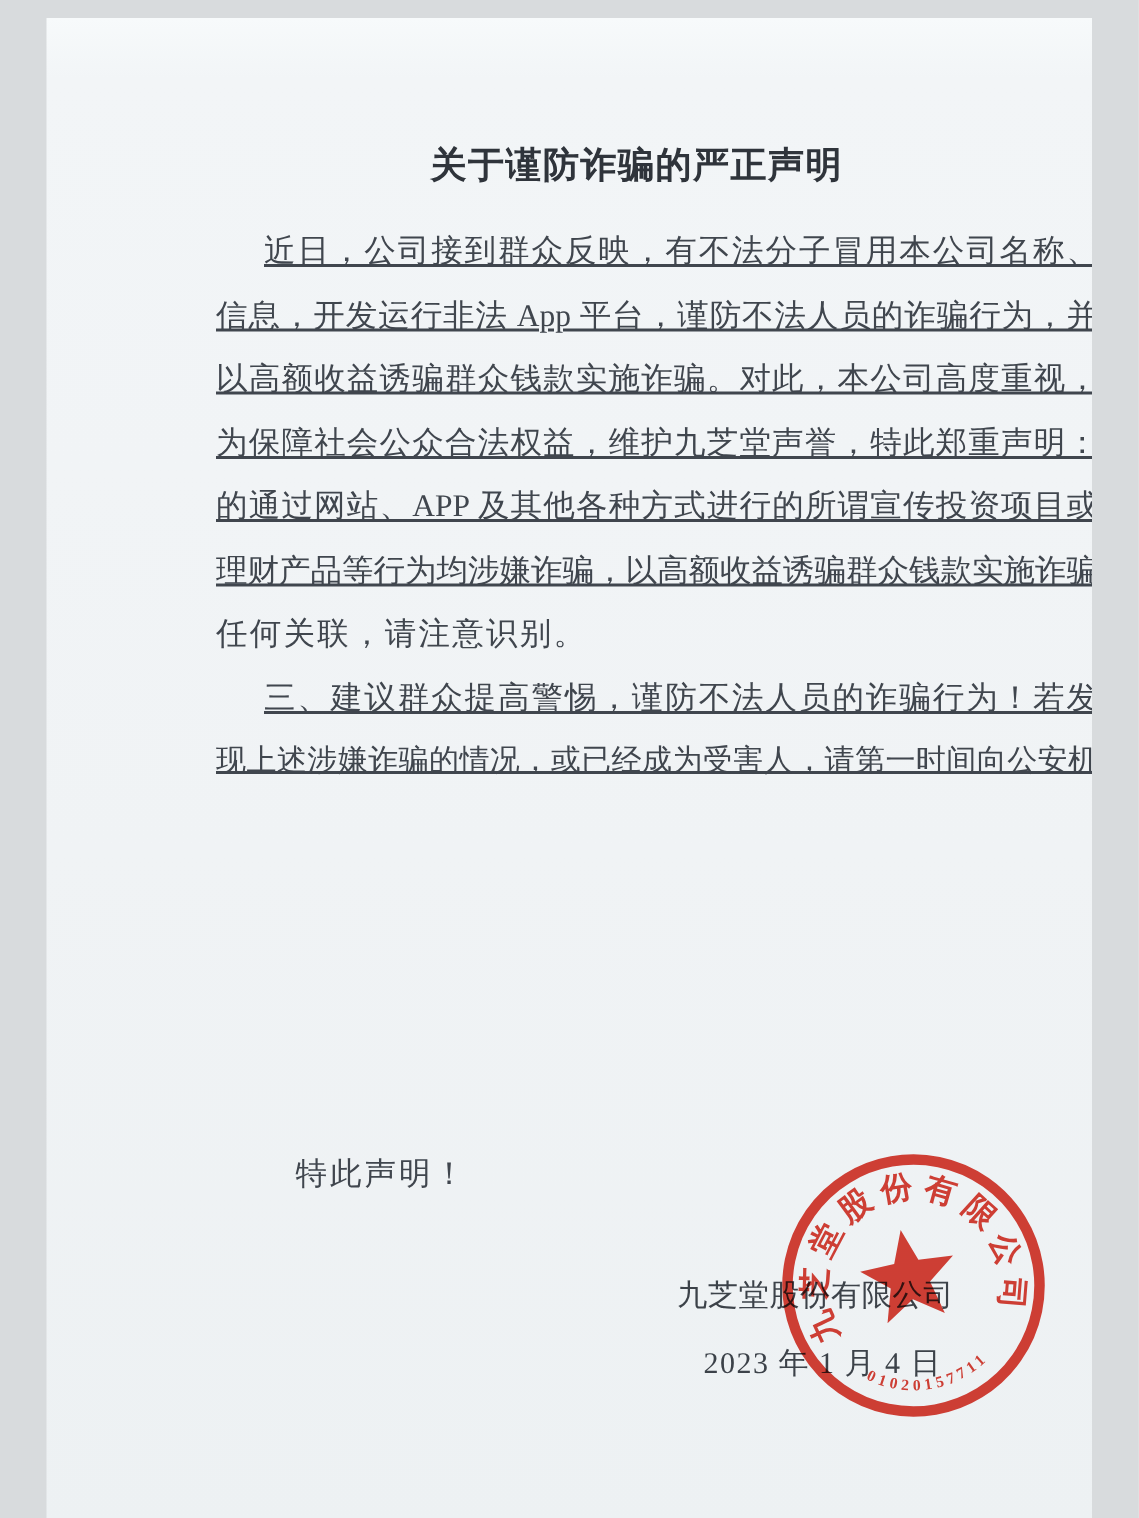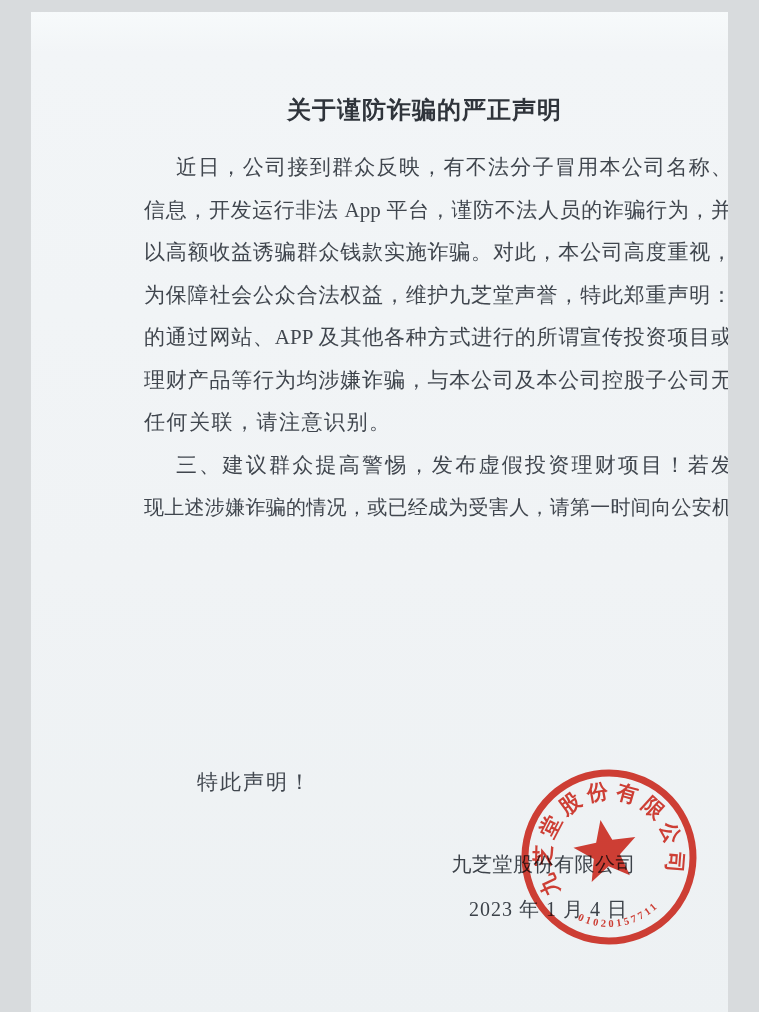--- a/index.html
+++ b/index.html
@@ -18,21 +18,21 @@
     text-align:center;
     font-size:24px; font-weight:bold; letter-spacing:1px;
     color:#2f343b;
   }
   .body-block { position:absolute; top:134px; left:113px; width:588px; }
   .ln {
     height:42.5px; line-height:42.5px;
     font-size:21px;
     color:#40464e;
   }
-  .fill { text-align:justify; text-align-last:justify; overflow:hidden; }
+  .fill { text-align:justify; text-align-last:justify; overflow:hidden;text-decoration:underline; }
   .ind  { text-indent:32px; }
   .short{ letter-spacing:1.5px; }
   .tight{ font-size:20px; }
   .closing {
     position:absolute; top:750px; left:166px;
     font-size:21px; line-height:40px; letter-spacing:2px; color:#40464e;
   }
   .sig-company {
     position:absolute; top:838px; right:92px;
     font-size:20px; line-height:28px; letter-spacing:0.5px;
@@ -58,25 +58,25 @@
 
   <div class="body-block">
     <div>
       <div class="ln fill ind">近日，公司接到群众反映，有不法分子冒用本公司名称、</div>
       <div class="ln fill">信息，开发运行非法 App 平台，谨防不法人员的诈骗行为，并许</div>
       <div class="ln fill">以高额收益诱骗群众钱款实施诈骗。对此，本公司高度重视，</div>
       <div class="ln fill">为保障社会公众合法权益，维护九芝堂声誉，特此郑重声明：</div>
     </div>
     <div>
       <div class="ln fill">的通过网站、APP 及其他各种方式进行的所谓宣传投资项目或</div>
-      <div class="ln fill">理财产品等行为均涉嫌诈骗，与本公司及本公司控股子公司无</div>
+      <div class="ln fill">理财产品等行为均涉嫌诈骗，以高额收益诱骗群众钱款实施诈骗</div>
       <div class="ln short">任何关联，请注意识别。</div>
     </div>
     <div>
-      <div class="ln fill ind">三、建议群众提高警惕，发布虚假投资理财项目！若发</div>
+      <div class="ln fill ind">三、建议群众提高警惕，谨防不法人员的诈骗行为！若发</div>
       <div class="ln fill tight">现上述涉嫌诈骗的情况，或已经成为受害人，请第一时间向公安机</div>
     </div>
   </div>
 
   <div class="closing">特此声明！</div>
 
   <div class="sig-company">九芝堂股份有限公司</div>
 
   <div class="sig-date">2023 年 1 月 4 日</div>
 

